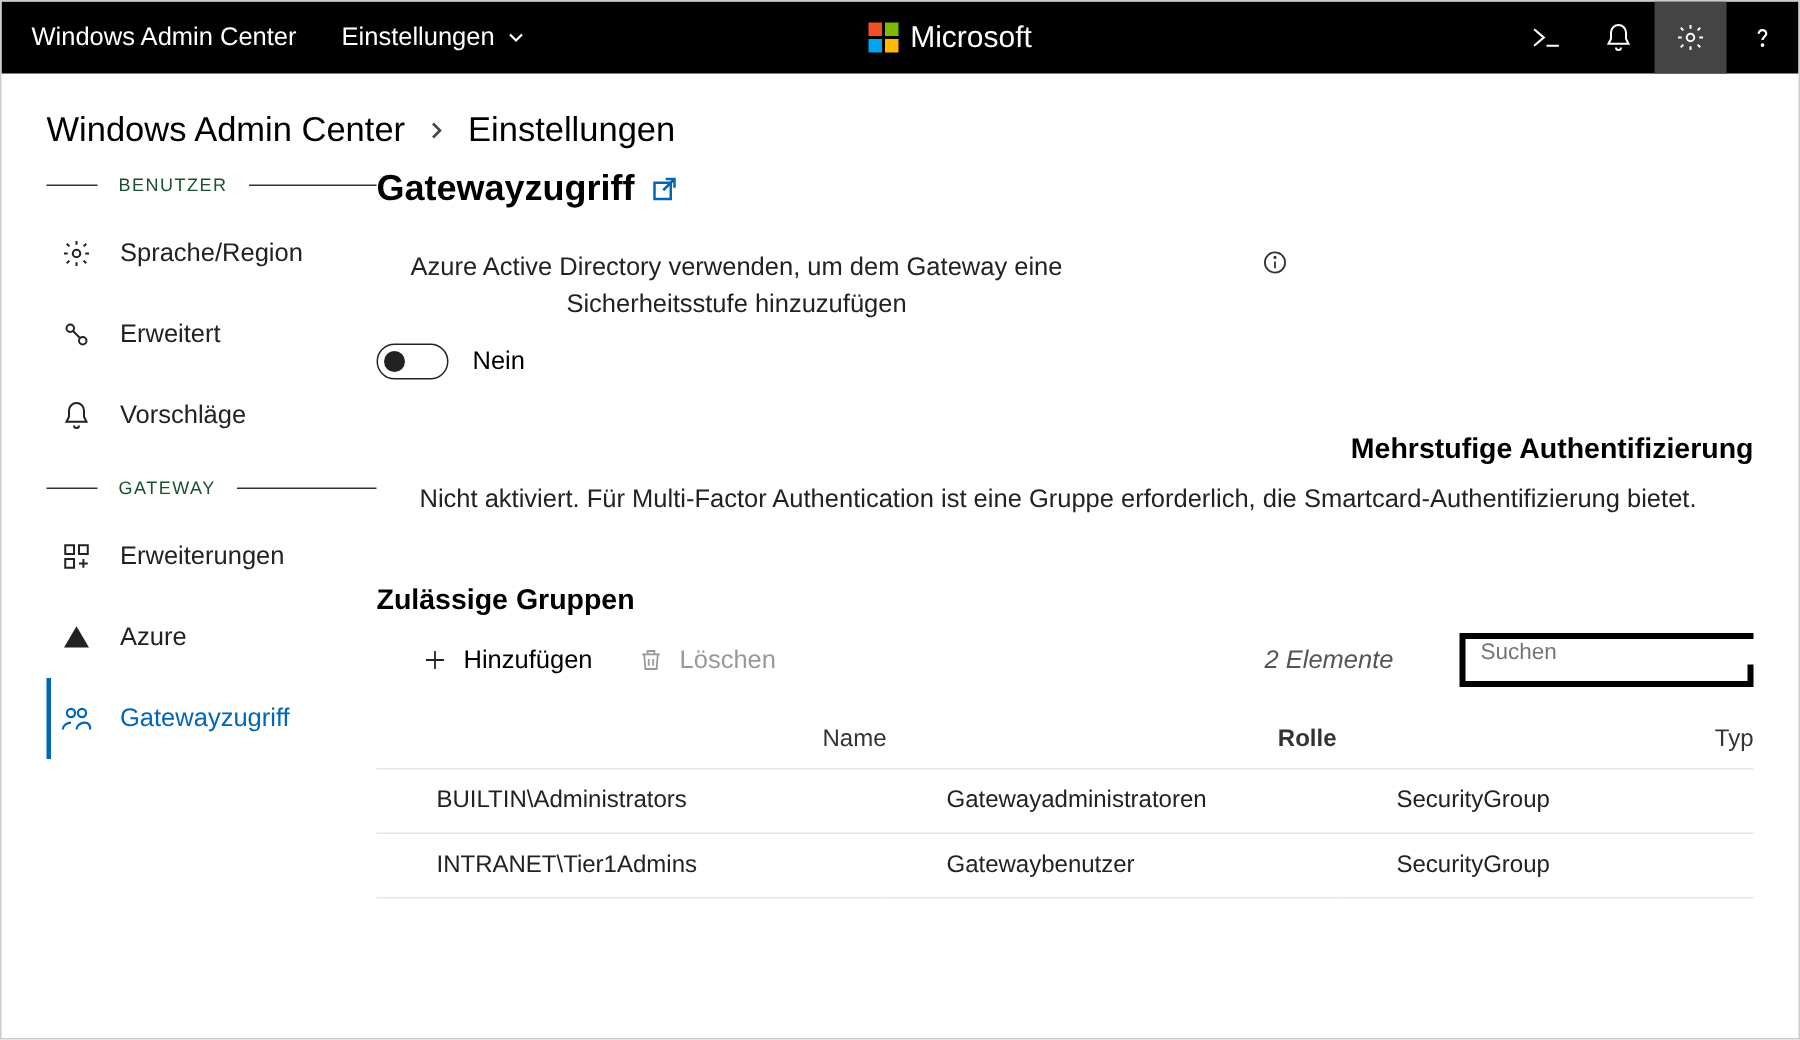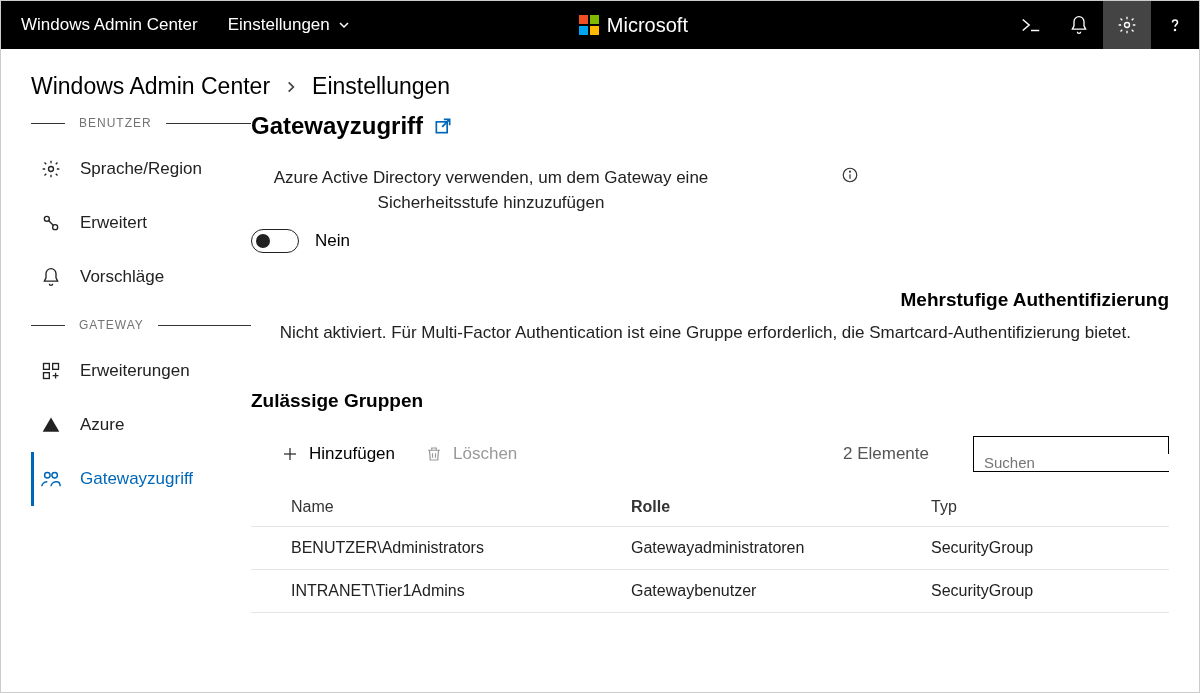--- a/index.html
+++ b/index.html
@@ -22,21 +22,21 @@
     
     .crumb { display: flex; align-items: center; gap: 14px; padding: 24px 30px 10px 30px; font-size: 23px; }
     .crumb .sep { color: #555; font-size: 20px; }
 
     
     .page { display: flex; padding: 0 30px 0 30px; }
     .sidebar { width: 220px; flex-shrink: 0; }
     .content { flex: 1; padding-left: 0; }
 
     
-    .side-section-hdr { display:flex; align-items:center; gap:14px; font-size:12px; letter-spacing:1px; color:#737373; margin: 6px 0 12px 0; }
+    .side-section-hdr { display:flex; align-items:center; gap:14px; font-size:12px; letter-spacing:1px; color:#14532d; margin: 6px 0 12px 0; }
     .side-section-hdr .line { flex:1; height:1px; background:#333; min-width:30px; }
     .side-section-hdr .line.l { max-width:34px; }
     .side-item { display:flex; align-items:center; gap:18px; padding:16px 8px 16px 6px; font-size:17px; color:#222; cursor:pointer; position:relative; border-left:3px solid transparent; }
     .side-item.active { color:#0067b8; border-left:3px solid #0067b8; }
     .side-icon { width:22px; height:22px; display:flex; align-items:center; justify-content:center; flex-shrink:0; }
 
     
     h1.page-title { font-size:24px; font-weight:700; display:flex; align-items:center; gap:10px; margin-top:2px; margin-bottom:26px; }
     .popout { color:#0067b8; width:20px; height:20px; display:inline-flex; }
     h2.section { font-size:19px; font-weight:700; margin-bottom:10px; }
@@ -44,33 +44,33 @@
     .desc-text { font-size:17px; color:#222; max-width:480px; line-height:1.45; }
     .info-icon { margin-left:auto; margin-right:310px; color:#333; width:18px; height:18px; }
     .toggle-row { display:flex; align-items:center; gap:16px; margin-top:14px; margin-bottom:36px; }
     .toggle { width:48px; height:24px; border:1.5px solid #222; border-radius:14px; position:relative; cursor:pointer; }
     .toggle .knob { position:absolute; width:14px; height:14px; background:#222; border-radius:50%; left:4px; top:50%; transform:translateY(-50%); }
     .toggle-label { font-size:17px; }
 
     .mfa-block { margin-bottom:44px;text-align:right; }
     .mfa-text { font-size:17px; color:#222; margin-top:8px; line-height:1.45; max-width:880px; }
 
-    .groups-block h2 { margin-bottom:18px; }
+    .groups-block h2 { margin-bottom:4px; }
     .toolbar { display:flex; align-items:center; gap:30px; padding:6px 0 12px 30px; }
     .tbtn { display:flex; align-items:center; gap:10px; font-size:17px; cursor:pointer; }
     .tbtn.disabled { color:#999; }
     .tbtn .ticon { width:18px; height:18px; display:flex; align-items:center; justify-content:center; }
     .toolbar .spacer { flex:1; }
-    .count { color:#555; font-size:17px; margin-right:14px; }
-    .searchbox { width:196px; height:36px; border:1px solid #000000; display:flex; align-items:flex-end; padding:0 10px; }
+    .count { font-style:italic; color:#555; font-size:17px; margin-right:14px; }
+    .searchbox { width:196px; height:36px; border:4px solid #000000; display:flex; align-items:flex-start; padding:0 10px; }
     .searchbox input { flex:1; border:none; outline:none; font-size:15px; }
     .searchbox .sicon { width:18px; height:18px; color:#333; }
 
     table.groups { width:100%; border-collapse:collapse; margin-top:4px; }
-    table.groups th { text-align:left; font-weight:400; font-size:16px; color:#333; padding:10px 0 10px 40px; border-bottom:1px solid #e5e5e5; }
+    table.groups th { text-align:right; font-weight:400; font-size:16px; color:#333; padding:10px 0 10px 40px; border-bottom:1px solid #e5e5e5; }
     table.groups th:first-child { padding-left:40px; width:340px;}
     table.groups th:nth-child(2){ width:300px;font-weight:bold;}
     table.groups td { font-size:16px; color:#222; padding:12px 0 12px 40px; border-bottom:1px solid #e5e5e5; }
 
     svg { display:block; }
   </style>
 </head>
 <body>
 
 <div class="topbar">
@@ -275,21 +275,21 @@
       <table class="groups">
         <thead>
           <tr>
             <th>Name</th>
             <th>Rolle</th>
             <th>Typ</th>
           </tr>
         </thead>
         <tbody>
           <tr>
-            <td>BENUTZER\Administrators</td>
+            <td>BUILTIN\Administrators</td>
             <td>Gatewayadministratoren</td>
             <td>SecurityGroup</td>
           </tr>
           <tr>
             <td>INTRANET\Tier1Admins</td>
             <td>Gatewaybenutzer</td>
             <td>SecurityGroup</td>
           </tr>
         </tbody>
       </table>

